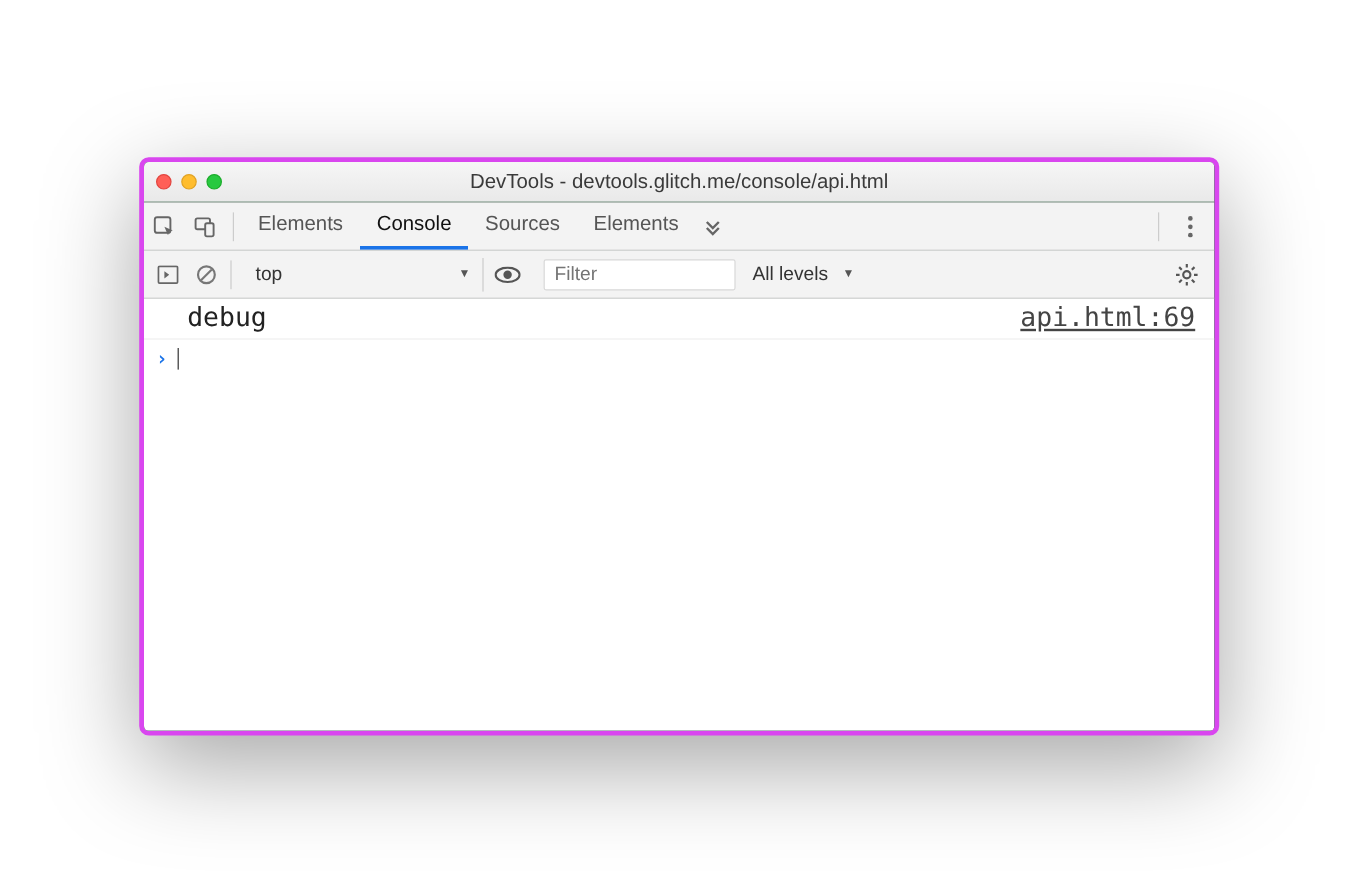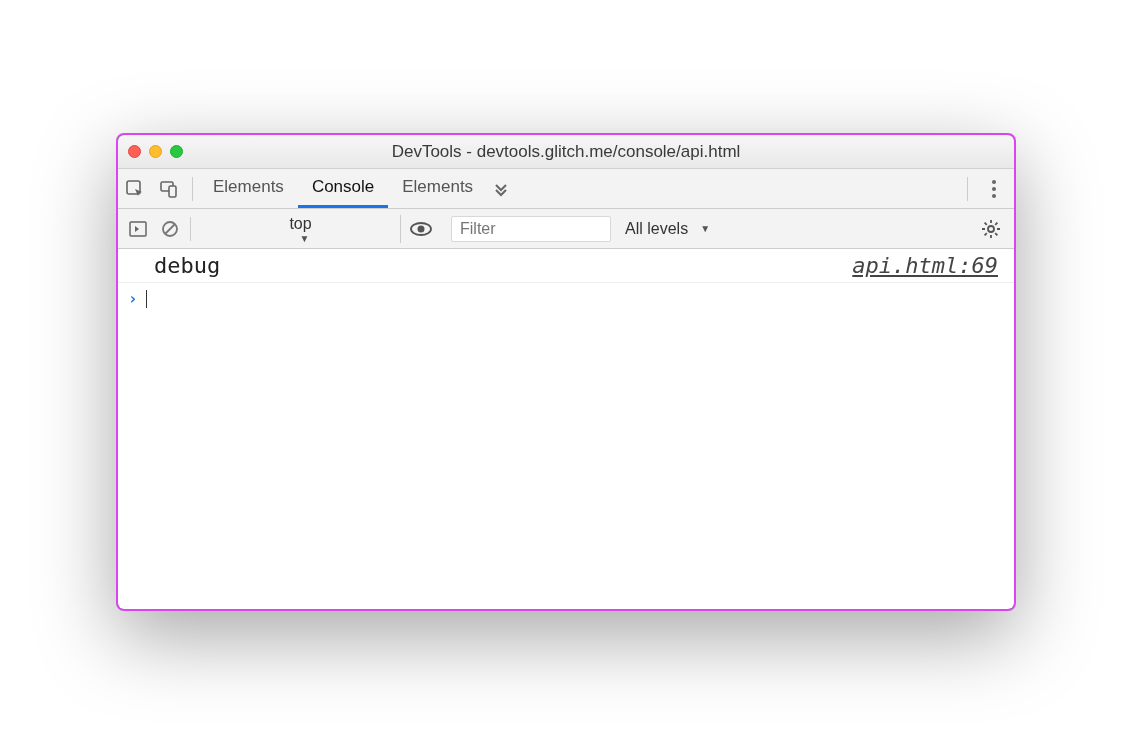--- a/index.html
+++ b/index.html
@@ -13,21 +13,21 @@
       width: 1132px;
     }
     .wrap {
       width: 900px;
       filter: drop-shadow(0 25px 40px rgba(0,0,0,0.35));
     }
     .window {
       width: 900px;
       background: #14532d;
       border-radius: 8px;
-      border: 2px solid #d946ef;
+      border: 4px solid #d946ef;
       overflow: hidden;
     }
     .titlebar {
       height: 34px;
       background: linear-gradient(#f6f6f6, #e9e9e9);
       border-bottom: 1px solid #d0d0d0;
       display: flex;
       align-items: center;
       padding: 0 10px;
       position: relative;
@@ -104,21 +104,20 @@
       height: 28px;
       display: flex; align-items: center;
       padding: 0 10px;
       font-size: 16px;
       color: #333;
       border-right: 1px solid #ccc;
       margin-left: 4px;
       min-width: 200px;
       justify-content: space-between;
       cursor: pointer;
-      flex-direction: column;
     }
     .tri {
       font-size: 10px; color: #555; margin-left: 8px;
     }
     .filter {
       height: 26px; width: 160px;
       background: #fff;
       border: 1px solid #d8d8d8;
       border-radius: 2px;
       display: flex; align-items: center;
@@ -153,21 +152,20 @@
       border-bottom: 1px solid #eee;
       font-family: Menlo, Consolas, monospace;
       font-size: 22px;
       color: #222;
     }
     .src-link {
       font-family: Menlo, Consolas, monospace;
       color: #444;
       text-decoration: underline;
       cursor: pointer;
-      font-style: italic;
     }
     .prompt-row {
       display: flex;
       align-items: center;
       padding: 6px 10px;
       font-family: Menlo, Consolas, monospace;
       font-size: 16px;
     }
     .prompt-caret {
       color: #1a73e8;
@@ -205,20 +203,21 @@
       <div class="iconbtn">
         <svg width="20" height="20" viewBox="0 0 20 20">
             <rect x="2" y="3" width="12" height="9" rx="1.5" fill="none" stroke="#666" stroke-width="1.6"></rect>
             <rect x="10" y="7" width="7" height="11" rx="1.5" fill="#f3f3f3" stroke="#666" stroke-width="1.6"></rect>
           </svg>
       </div>
       <div class="sep"></div>
       <div class="tabs">
         <div class="tab">Elements</div>
         <div class="tab active">Console</div>
+        <div class="tab">Sources</div>
         <div class="tab">Elements</div>
         <div class="more-tabs">
           <svg width="16" height="16" viewBox="0 0 16 16">
               <path d="M3 4 L8 9 L13 4" fill="none" stroke="#666" stroke-width="2"></path>
               <path d="M3 9 L8 14 L13 9" fill="none" stroke="#666" stroke-width="2"></path>
             </svg>
         </div>
       </div>
       <div class="sep"></div>
       <div class="kebab">

